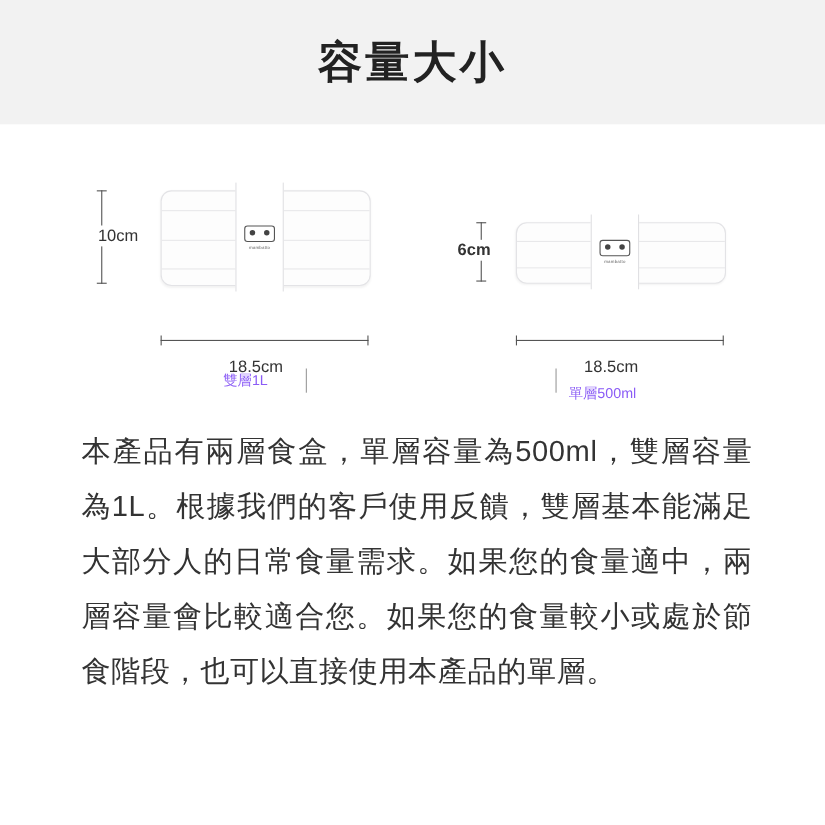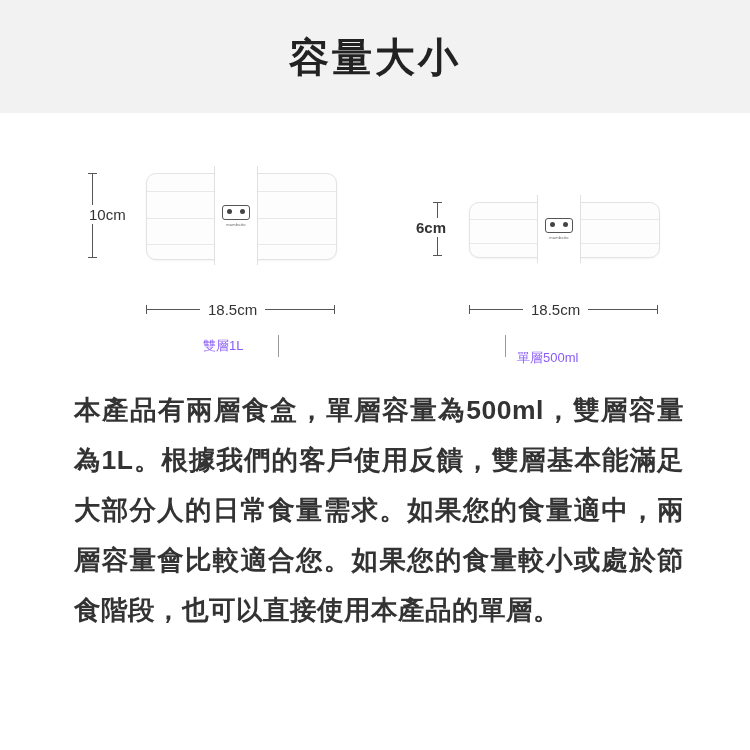--- a/index.html
+++ b/index.html
@@ -142,20 +142,21 @@
     color: #333;
     white-space: nowrap;
   }
   .dim-label-h {
     position: absolute;
     font-size: 15px;
     color: #333;
     background: #fff;
     padding: 0 8px;
     white-space: nowrap;
+    margin-top: 24px;
   }
 
   .caption {
     position: absolute;
     font-size: 13px;
     color: #8b5cf6;
     white-space: nowrap;
   }
   .caption-rule {
     position: absolute;
@@ -168,21 +169,20 @@
   .body-copy {
     position: absolute;
     left: 74px;
     top: 385px;
     width: 610px;
     font-size: 26.5px;
     line-height: 50px;
     color: #333333;
     letter-spacing: .5px;
     text-align: justify;
-    font-weight: bold;
   }
 </style>
 </head>
 <body>
 
 <div class="page">
 
   <div class="header">
     <div class="header-title">容量大小</div>
   </div>

